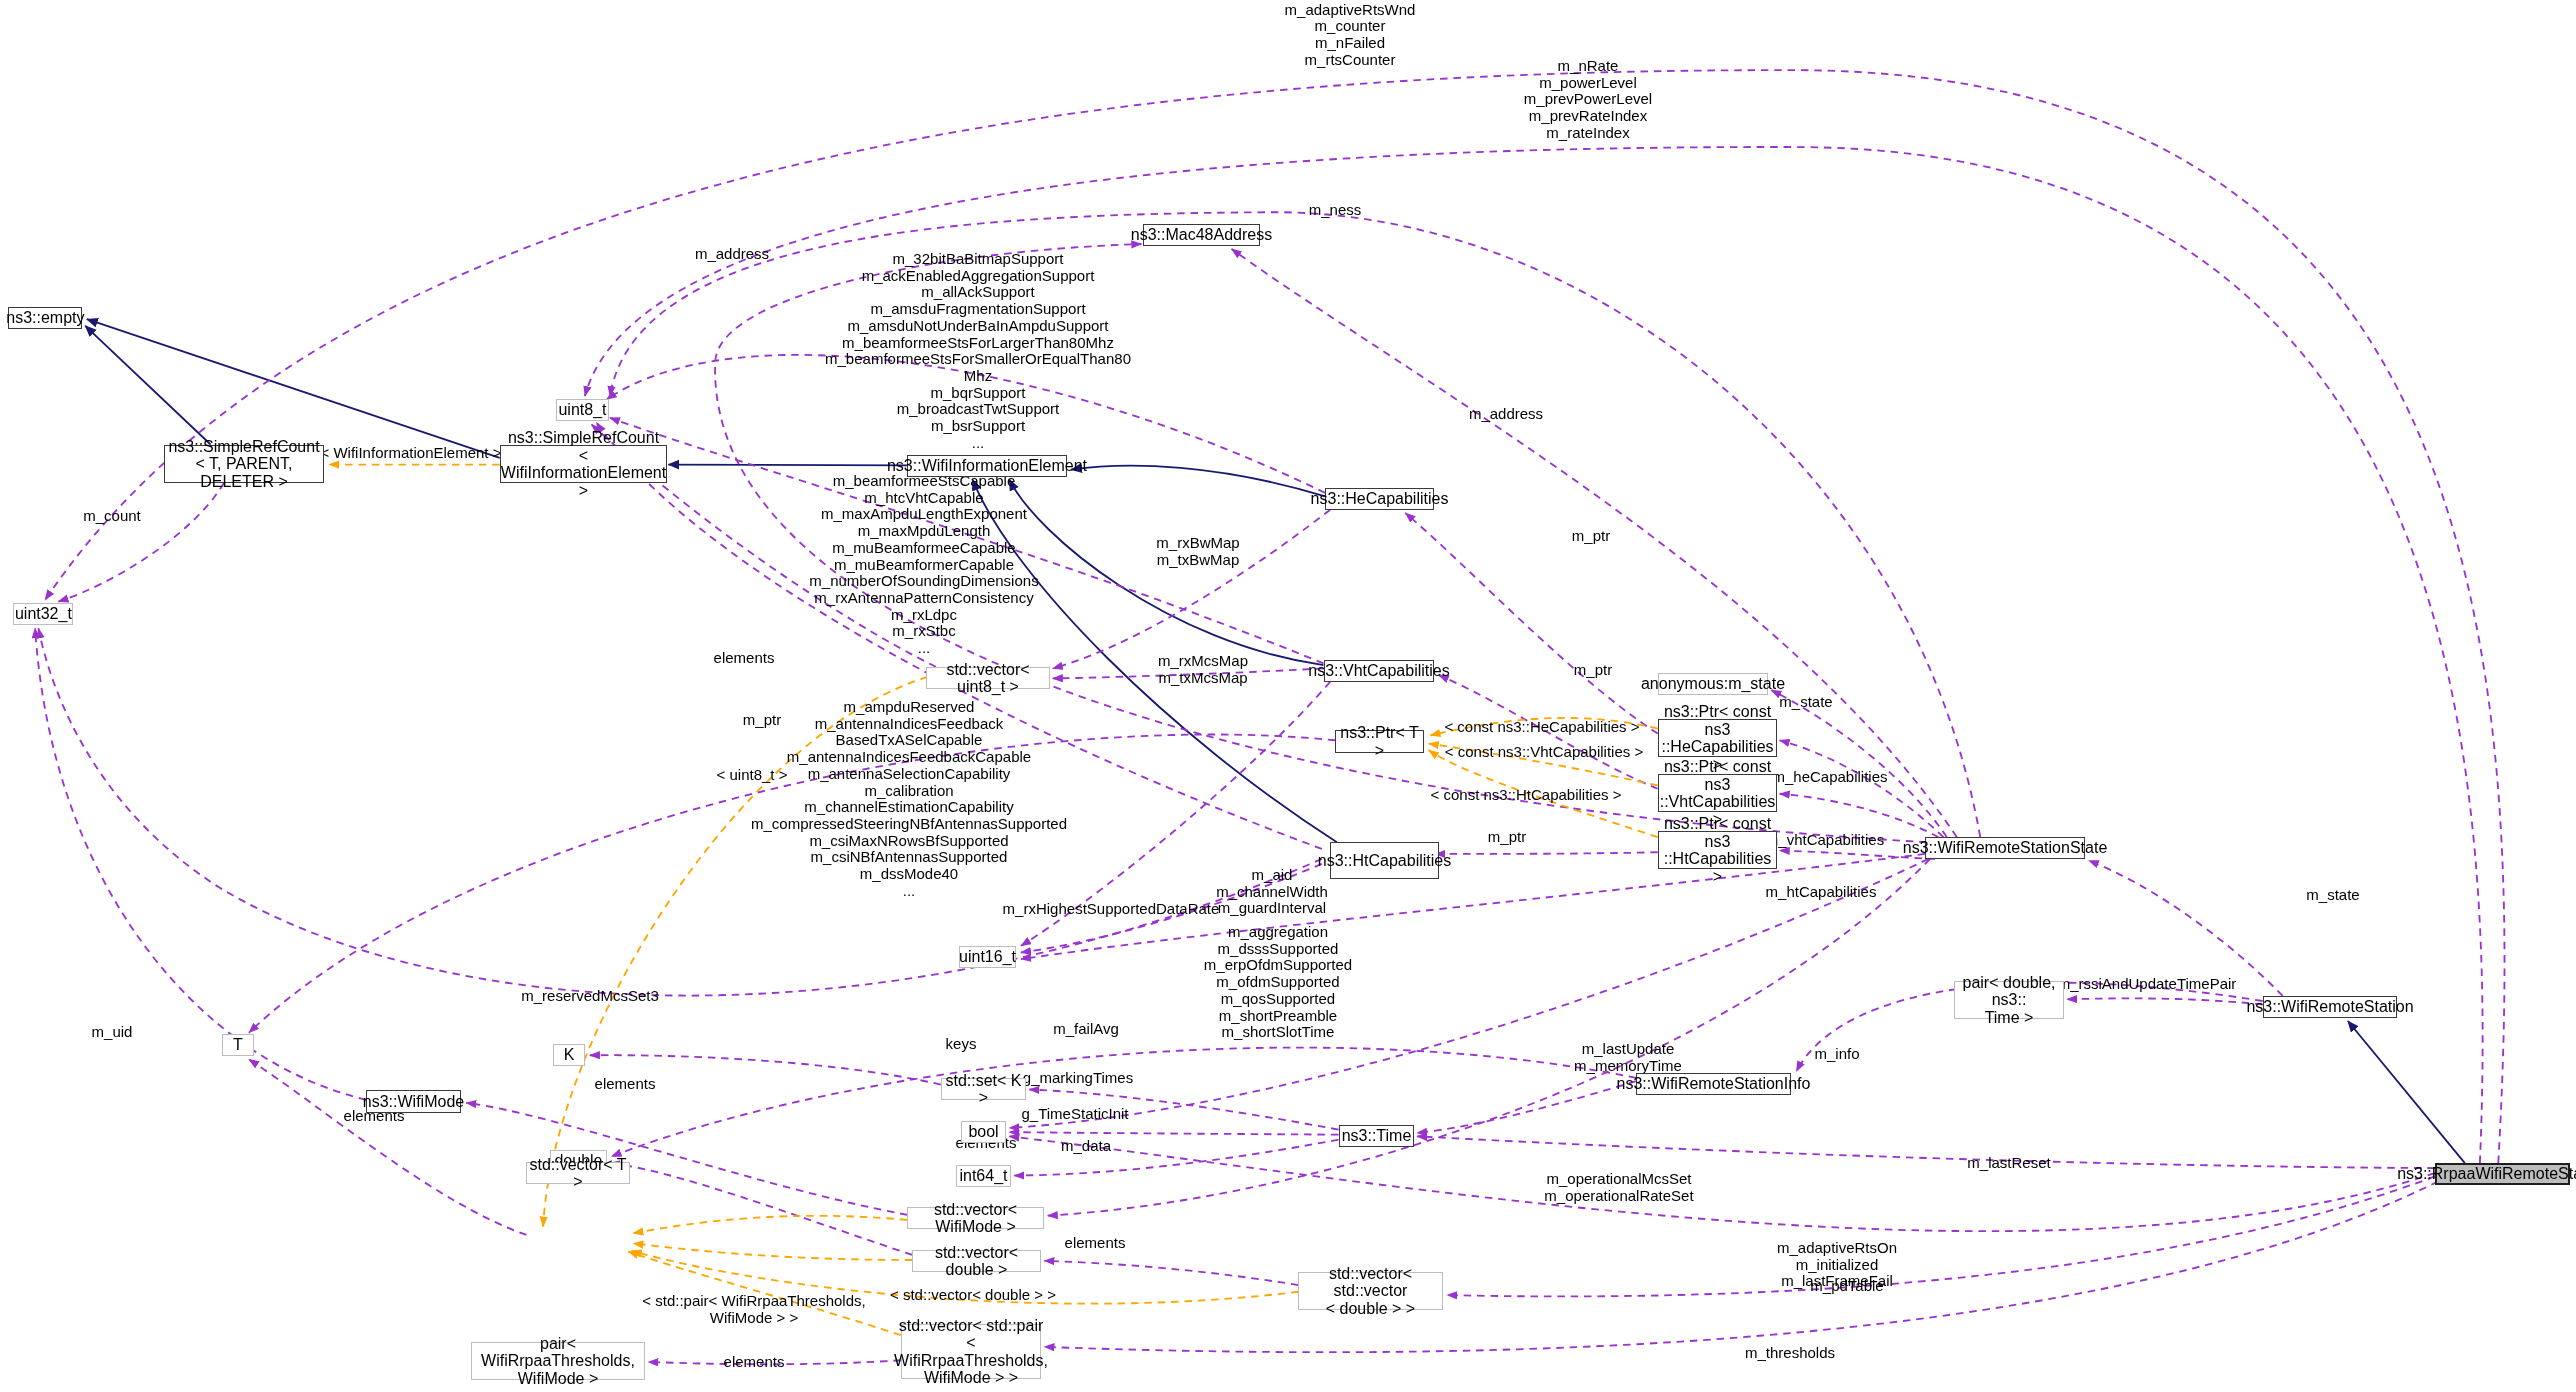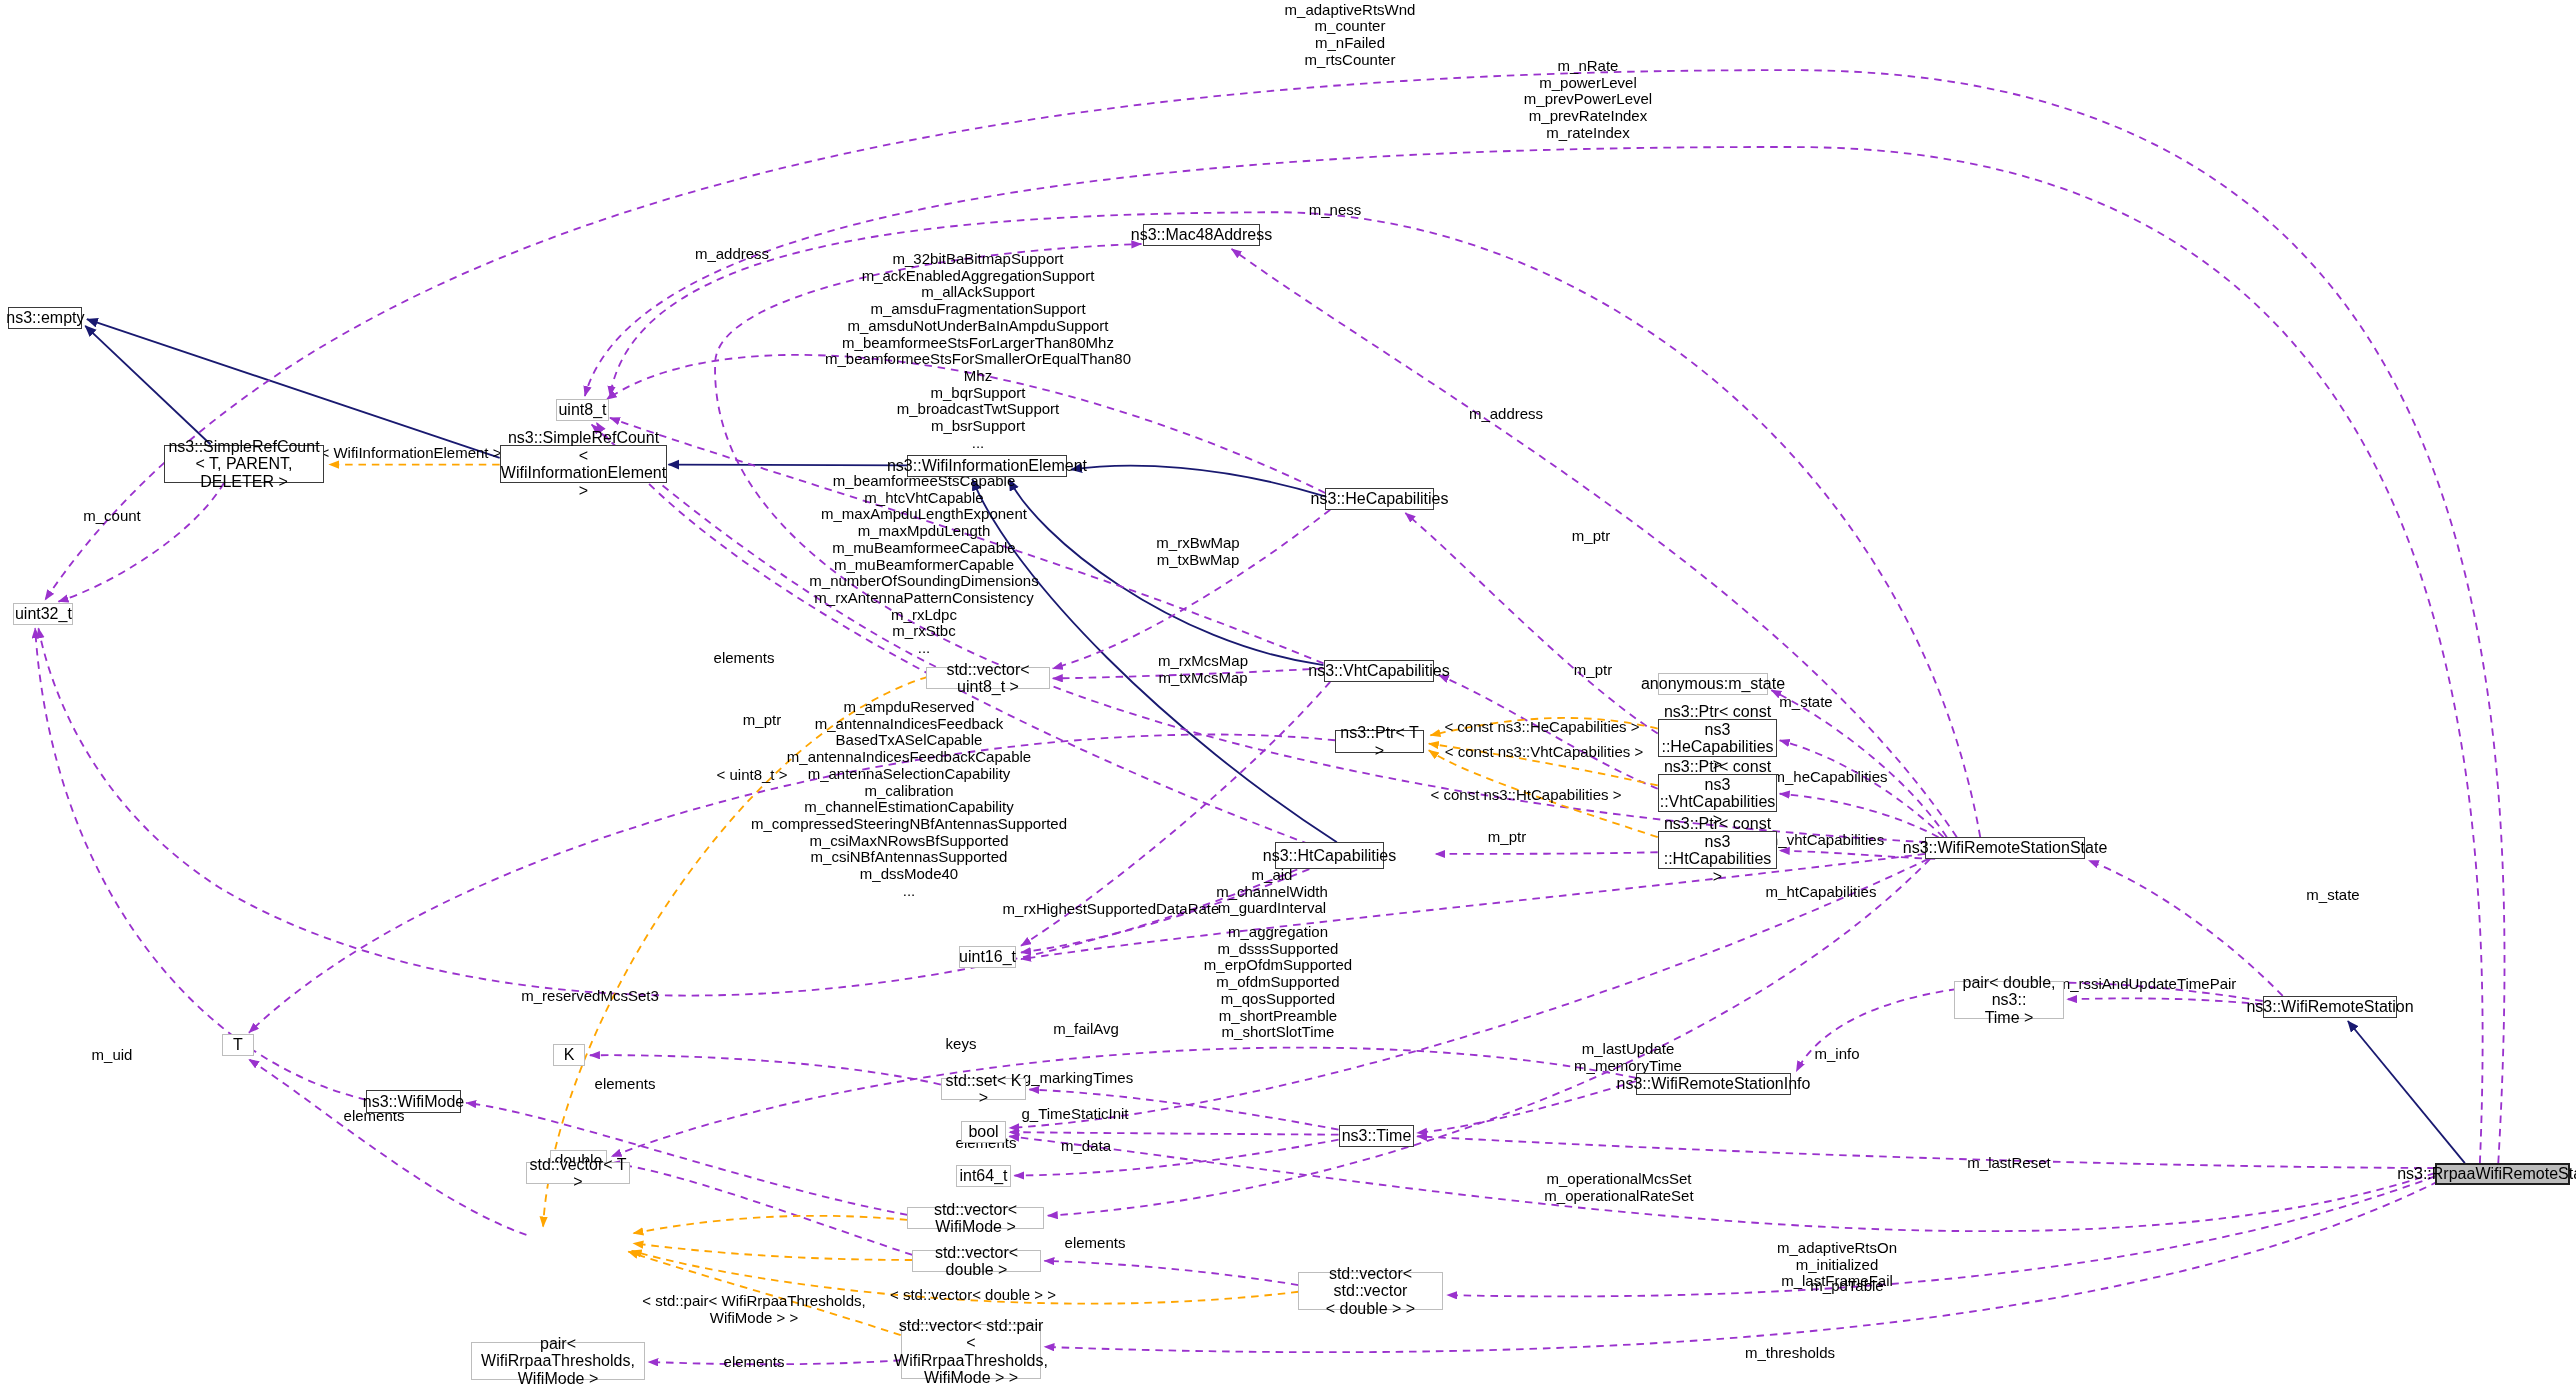--- a/index.html
+++ b/index.html
@@ -108,21 +108,21 @@
 &lt; T, PARENT, DELETER &gt;</div>
     <div class="node class" style="left: 500px; top: 445px; width: 167px; height: 38px;">ns3::SimpleRefCount
 &lt; WifiInformationElement &gt;</div>
     <div class="node ext" style="left: 556px; top: 399px; width: 53px; height: 22px;">uint8_t</div>
     <div class="node class" style="left: 1143px; top: 224px; width: 117px; height: 22px;">ns3::Mac48Address</div>
     <div class="node class" style="left: 907px; top: 455px; width: 160px; height: 22px;">ns3::WifiInformationElement</div>
     <div class="node class" style="left: 1325px; top: 488px; width: 109px; height: 22px;">ns3::HeCapabilities</div>
     <div class="node class" style="left: 1324px; top: 660px; width: 110px; height: 22px;">ns3::VhtCapabilities</div>
     <div class="node ext" style="left: 926px; top: 667px; width: 124px; height: 22px;">std::vector&lt; uint8_t &gt;</div>
     <div class="node class" style="left: 1335px; top: 730px; width: 89px; height: 23.4px;">ns3::Ptr&lt; T &gt;</div>
-    <div class="node class" style="left: 1275px; top: 842px; width: 109px; height: 27px;">ns3::HtCapabilities</div>
+    <div class="node class" style="left: 1330px; top: 842px; width: 109px; height: 37px;">ns3::HtCapabilities</div>
     <div class="node ext" style="left: 959px; top: 946px; width: 57px; height: 22px;">uint16_t</div>
     <div class="node ext" style="left: 1658px; top: 673px; width: 110px; height: 22px;">anonymous:m_state</div>
     <div class="node class" style="left: 1658px; top: 719px; width: 119px; height: 38px;">ns3::Ptr&lt; const ns3
 ::HeCapabilities &gt;</div>
     <div class="node class" style="left: 1658px; top: 774px; width: 119px; height: 38px;">ns3::Ptr&lt; const ns3
 ::VhtCapabilities &gt;</div>
     <div class="node class" style="left: 1658px; top: 831px; width: 119px; height: 38px;">ns3::Ptr&lt; const ns3
 ::HtCapabilities &gt;</div>
     <div class="node class" style="left: 1925px; top: 837px; width: 160px; height: 22px;">ns3::WifiRemoteStationState</div>
     <div class="node ext" style="left: 1954px; top: 981px; width: 110px; height: 38px;">pair&lt; double, ns3::
@@ -220,21 +220,21 @@
     <div class="elabel" style="left: 1111px; top: 901px;">m_rxHighestSupportedDataRate</div>
     <div class="elabel" style="left: 1278px; top: 924px;">m_aggregation
 m_dsssSupported
 m_erpOfdmSupported
 m_ofdmSupported
 m_qosSupported
 m_shortPreamble
 m_shortSlotTime</div>
     <div class="elabel" style="left: 1086px; top: 1021px;">m_failAvg</div>
     <div class="elabel" style="left: 590px; top: 988px;">m_reservedMcsSet3</div>
-    <div class="elabel" style="left: 112px; top: 1047px;">m_uid</div>
+    <div class="elabel" style="left: 112px; top: 1024px;">m_uid</div>
     <div class="elabel" style="left: 112px; top: 508px;">m_count</div>
     <div class="elabel" style="left: 961px; top: 1036px;">keys</div>
     <div class="elabel" style="left: 625px; top: 1076px;">elements</div>
     <div class="elabel" style="left: 374px; top: 1108px;">elements</div>
     <div class="elabel" style="left: 986px; top: 1135px;">elements</div>
     <div class="elabel" style="left: 986px; top: 1215px;">&lt; WifiMode &gt;</div>
     <div class="elabel" style="left: 986px; top: 1255px;">&lt; double &gt;</div>
     <div class="elabel" style="left: 973px; top: 1287px;">&lt; std::vector&lt; double &gt; &gt;</div>
     <div class="elabel" style="left: 1095px; top: 1235px;">elements</div>
     <div class="elabel" style="left: 754px; top: 1293px;">&lt; std::pair&lt; WifiRrpaaThresholds,

